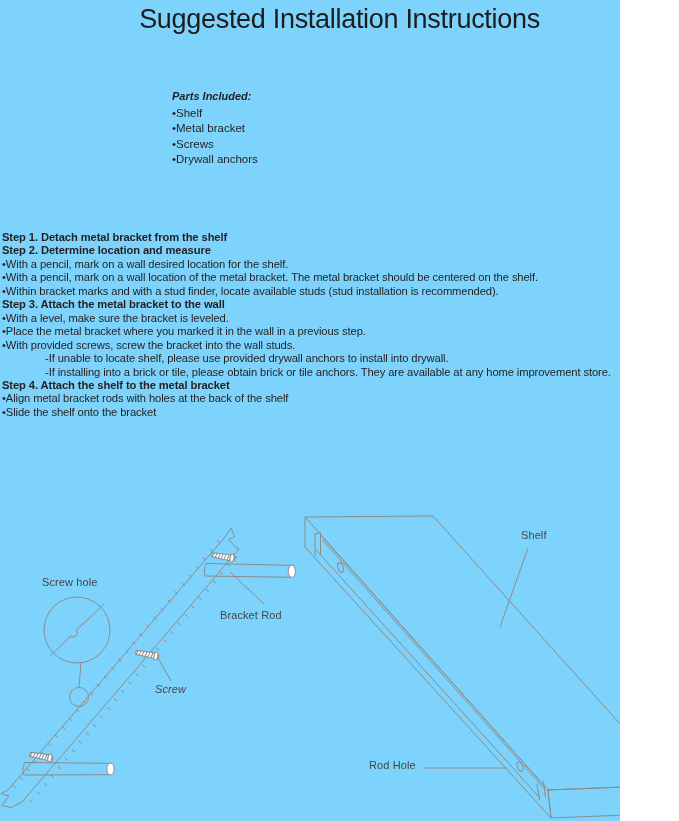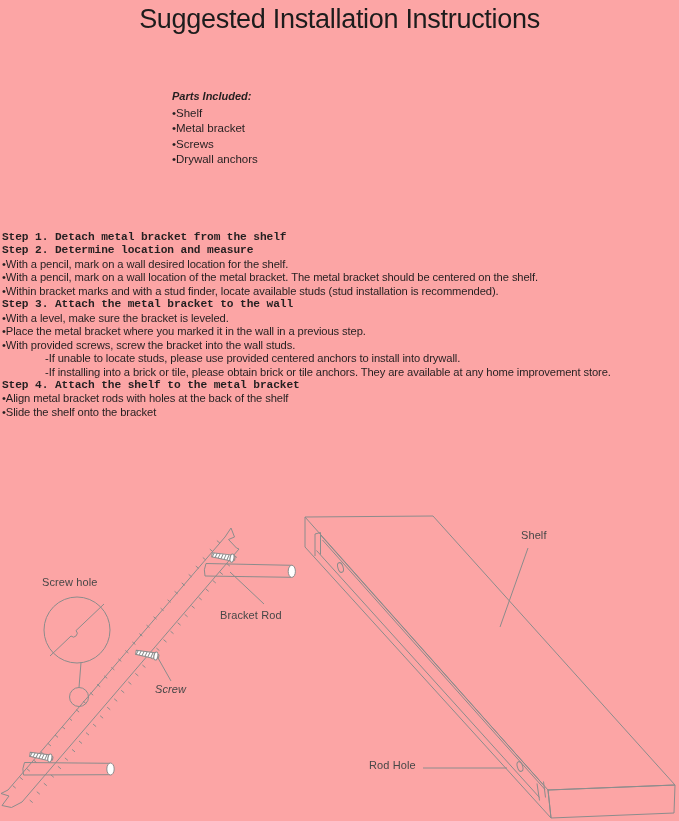--- a/index.html
+++ b/index.html
@@ -1,29 +1,29 @@
 <!DOCTYPE html>
 <html><head>
 <meta charset="utf-8">
 <style>
   html,body{margin:0;padding:0;background:#ffffff;}
-  #page{position:relative;width:679px;height:821px;background:#fca5a5;overflow:hidden;
+  #page{position:relative;width:620px;height:821px;background:#7dd3fc;overflow:hidden;
         font-family:"Liberation Sans", sans-serif;color:#231f20;}
 
   .doc-title{position:absolute;top:4px;left:0;width:679px;text-align:center;
              font-size:27px;font-weight:300;letter-spacing:-0.3px;color:#1c1c1c;}
 
   .col{position:absolute;font-size:11.5px;line-height:15.6px;}
   .col .col-heading{font-weight:bold;font-style:italic;font-size:11px;margin-bottom:1px;}
   #parts-col{left:172px;top:89px;}
   #tools-col{left:376px;top:89px;}
 
   #steps{position:absolute;left:2px;top:231px;width:677px;
          font-size:11.2px;line-height:13.45px;letter-spacing:-0.1px;white-space:nowrap;}
-  #steps .heading{font-weight:bold;font-family:Liberation Mono, monospace;}
+  #steps .heading{font-weight:bold;}
   #steps .sub{padding-left:43px;}
 
   #diagram-wrap{position:absolute;left:0;top:480px;width:679px;height:341px;}
   #diagram-wrap svg{position:absolute;left:0;top:0;}
 
   .dlabel{position:absolute;font-size:11px;color:#474747;letter-spacing:0.1px;text-align:right;}
   #lbl-screw-hole{left:42px;top:576px;}
   #lbl-bracket-rod{left:220px;top:609px;}
   #lbl-screw{left:155px;top:683px;font-style:italic;}
   #lbl-shelf{left:521px;top:529px;}
@@ -48,21 +48,21 @@
   <div id="steps">
     <div class="heading">Step 1. Detach metal bracket from the shelf</div>
     <div class="heading">Step 2. Determine location and measure</div>
     <div class="bullet">•With a pencil, mark on a wall desired location for the shelf.</div>
     <div class="bullet">•With a pencil, mark on a wall location of the metal bracket. The metal bracket should be centered on the shelf.</div>
     <div class="bullet">•Within bracket marks and with a stud finder, locate available studs (stud installation is recommended).</div>
     <div class="heading">Step 3. Attach the metal bracket to the wall</div>
     <div class="bullet">•With a level, make sure the bracket is leveled.</div>
     <div class="bullet">•Place the metal bracket where you marked it in the wall in a previous step.</div>
     <div class="bullet">•With provided screws, screw the bracket into the wall studs.</div>
-    <div class="sub">-If unable to locate studs, please use provided centered anchors to install into drywall.</div>
+    <div class="sub">-If unable to locate shelf, please use provided drywall anchors to install into drywall.</div>
     <div class="sub">-If installing into a brick or tile, please obtain brick or tile anchors. They are available at any home improvement store.</div>
     <div class="heading">Step 4. Attach the shelf to the metal bracket</div>
     <div class="bullet">•Align metal bracket rods with holes at the back of the shelf</div>
     <div class="bullet">•Slide the shelf onto the bracket</div>
   </div>
 
   <div id="diagram-wrap">
     <svg width="679" height="341" viewBox="0 0 679 341" fill="none" stroke="#8c8c8c" stroke-width="1">
 
       <defs>

